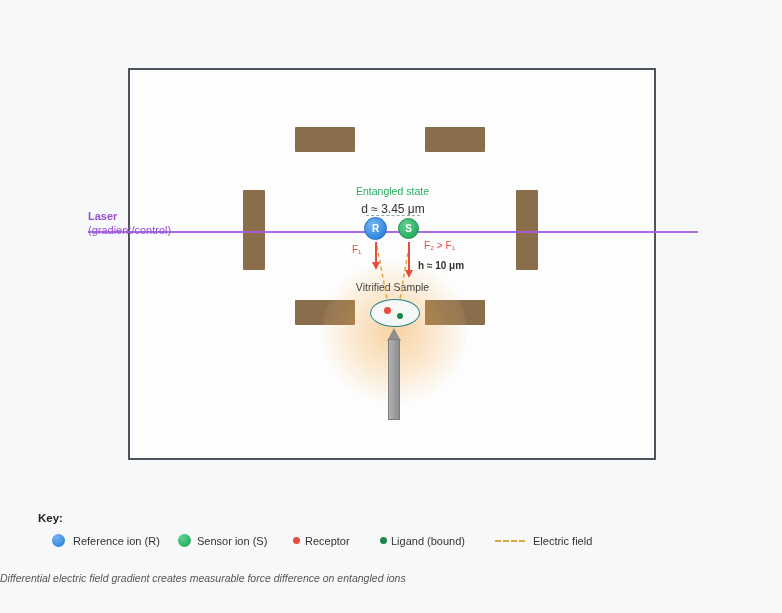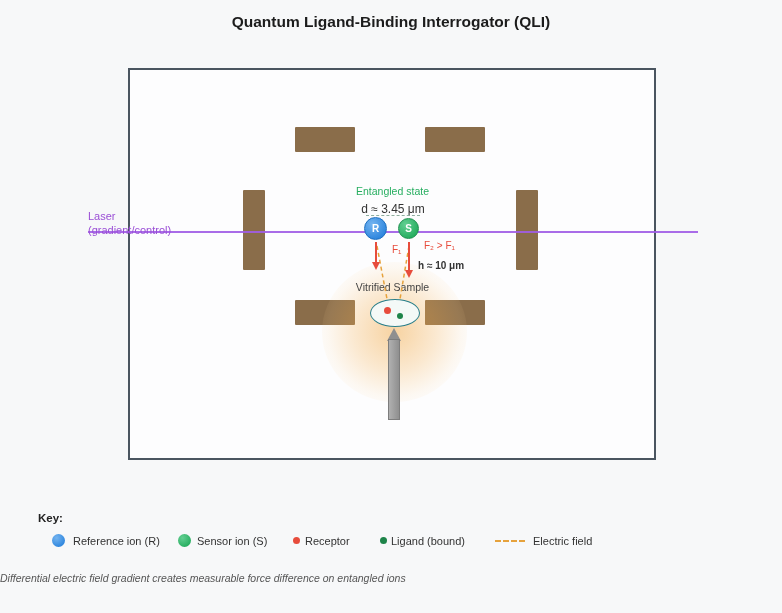--- a/index.html
+++ b/index.html
@@ -39,21 +39,21 @@
     position: absolute; left: 322px; top: 262px; width: 145px; height: 140px;
     background: radial-gradient(ellipse at center,
       rgba(240,160,50,0.45) 0%, rgba(245,180,90,0.28) 40%,
       rgba(250,210,150,0.12) 65%, rgba(250,220,170,0) 80%);
     border-radius: 50%;
   }
   .laser-line {
     position: absolute; left: 88px; top: 231px; width: 610px; height: 2px;
     background: #a05ce6; opacity: 0.9;
   }
-  .laser-label-1 { position: absolute; left: 88px; top: 210px; font-size: 11px; color: #9b4fd6; }
+  .laser-label-1 { position: absolute; left: 88px; top: 210px; font-size: 11px; color: #9b4fd6; font-weight: bold; }
   .laser-label-2 { position: absolute; left: 88px; top: 224px; font-size: 11px; color: #9b4fd6; }
   .entangled-label {
     position: absolute; left: 330px; top: 185px; width: 125px;
     text-align: center; font-size: 10.5px; color: #27ae60;
   }
   .d-label {
     position: absolute; left: 338px; top: 202px; width: 110px;
     text-align: center; font-size: 12px; color: #333;
   }
   .ion-dash {
@@ -68,21 +68,21 @@
   .ion-r {
     left: 364px; top: 217px; width: 23px; height: 23px;
     background: radial-gradient(circle at 35% 30%, #74b4f0, #2e86de 75%);
     border: 1px solid #1d6fc0;
   }
   .ion-s {
     left: 398px; top: 218px; width: 21px; height: 21px;
     background: radial-gradient(circle at 35% 30%, #62cf92, #27ae60 75%);
     border: 1px solid #1d8f4e;
   }
-  .force-left-label  { position: absolute; left: 352px; top: 244px; font-size: 10px; color: #e74c3c; margin-left: 40px; }
+  .force-left-label  { position: absolute; left: 352px; top: 244px; font-size: 10px; color: #e74c3c; }
   .force-right-label { position: absolute; left: 424px; top: 240px; font-size: 10px; color: #e74c3c; }
   .height-label      { position: absolute; left: 418px; top: 260px; font-size: 10px; color: #333; font-weight: 700; }
   .sample-label {
     position: absolute; left: 335px; top: 281px; width: 115px;
     text-align: center; font-size: 10.5px; color: #444;
   }
   .sample-ellipse {
     position: absolute; left: 370px; top: 299px; width: 50px; height: 28px;
     background: #f4f9f7; border: 1.5px solid #2a7f8a; border-radius: 50%;
   }
@@ -119,21 +119,20 @@
   .caption {
     position: absolute; left: 0; top: 572px; width: 782px;
     text-align: left; font-size: 10.5px; font-style: italic; color: #555;
   }
 </style>
 </head>
 <body>
 
 <div class="page">
 
-  <div class="title">Quantum Ligand-Binding Interrogator (QLI)</div>
 
   <div class="chamber"></div>
 
   <div class="electrode e-top-left"></div>
   <div class="electrode e-top-right"></div>
   <div class="electrode e-side-left"></div>
   <div class="electrode e-side-right"></div>
   <div class="electrode e-bot-left"></div>
   <div class="electrode e-bot-right"></div>
 

